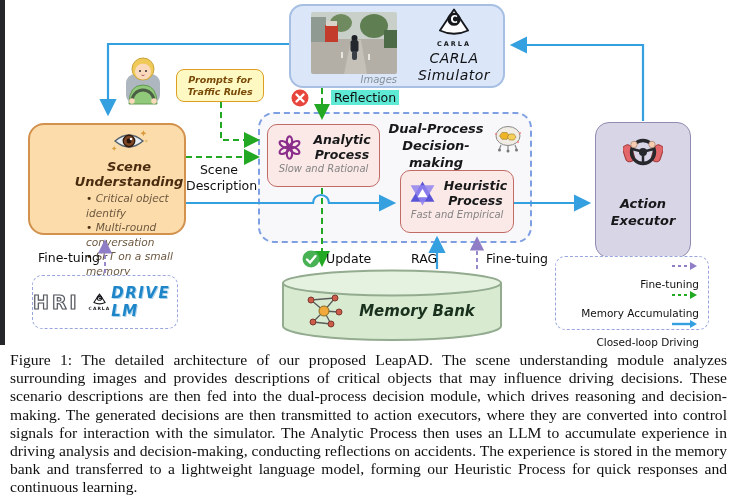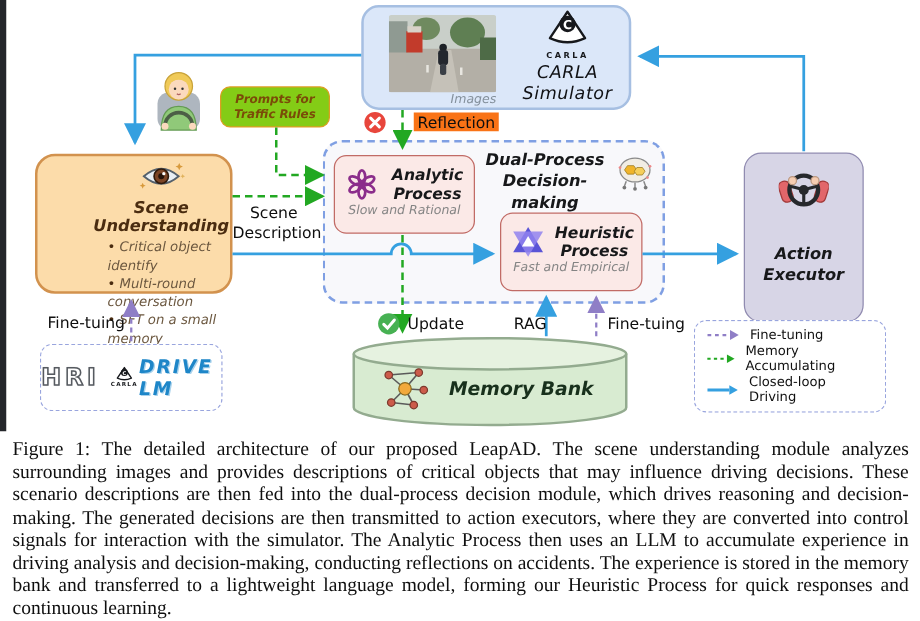--- a/index.html
+++ b/index.html
@@ -13,21 +13,21 @@
   .box{position:absolute;box-sizing:border-box;z-index:2;}
   .carla-box{left:289px;top:4px;width:216px;height:84px;background:#dbe7f9;
              border:2px solid #a6bfe2;border-radius:14px;}
   .scene-photo{position:absolute;left:20px;top:6px;width:86px;height:62px;border-radius:2px;overflow:hidden;}
   .images-label{position:absolute;left:20px;top:68px;width:86px;text-align:right;
                 font-style:italic;font-size:10px;color:#84909c;}
   .carla-brand{position:absolute;left:116px;top:2px;width:94px;text-align:center;}
   .carla-logo-word{font-size:6.5px;font-weight:bold;letter-spacing:2px;color:#16181c;margin-top:-2px;}
   .carla-title{font-style:italic;font-size:14px;line-height:17px;color:#101114;letter-spacing:.5px;margin-top:2px;}
 
-  .prompts-box{left:176px;top:69px;width:88px;height:33px;background:#84cc16;border:1px solid #de9d23;
+  .prompts-box{left:176px;top:69px;width:88px;height:33px;background:#fef9c3;border:1px solid #de9d23;
                border-radius:8px;display:flex;flex-direction:column;justify-content:center;text-align:center;
                font-style:italic;font-weight:600;font-size:9.5px;line-height:11.5px;color:#7a4b08;}
 
   .scene-box{left:28px;top:123px;width:158px;height:112px;background:#fcdcaa;
              border:2px solid #d2924e;border-radius:16px;text-align:center;padding-left:44px;}
   .scene-title{font-style:italic;font-weight:600;font-size:13px;color:#4a2c10;margin-top:1px;}
   .scene-bullets{text-align:left;padding:2px 4px 0 12px;}
   .bullet{font-style:italic;font-size:10.6px;line-height:14.5px;color:#6b573f;}
   .bullet::before{content:"•  ";color:#4a2c10;}
 
@@ -59,26 +59,26 @@
   .hri-word{font-size:19px;font-weight:bold;letter-spacing:3px;color:#fff;
             -webkit-text-stroke:1.2px #565a60;text-shadow:0 0 1px #565a60;}
   .mini-carla{display:flex;flex-direction:column;align-items:center;line-height:5px;}
   .mini-carla-word{font-size:4.5px;font-weight:bold;letter-spacing:1px;color:#16181c;}
   .drivelm-word{font-size:15px;font-weight:bold;font-style:italic;letter-spacing:1.5px;color:#1e86c8;
                 text-shadow:1px 1px 0 #a9d2ec;}
 
   .legend-box{left:555px;top:256px;width:154px;height:74px;background:#fff;border:1.6px dashed #99a5de;
               border-radius:10px;display:flex;flex-direction:column;justify-content:space-evenly;
               padding:4px 9px;box-sizing:border-box;z-index:2;}
-  .legend-row{display:flex;align-items:center;gap:7px;font-size:10.5px;color:#101010;}
+  .legend-row{display:flex;align-items:flex-end;gap:7px;font-size:10.5px;color:#101010;flex-direction:column;}
 
   
   .flow-label{position:absolute;font-size:12.5px;color:#0e0e0e;z-index:4;white-space:nowrap;}
   .scene-desc{left:186px;top:162px;width:66px;text-align:center;line-height:15.5px;}
-  .reflection-label{left:331px;top:90px;background:#f97316;padding:0 3px;}
+  .reflection-label{left:331px;top:90px;background:#5eead4;padding:0 3px;}
   .cross-icon{left:291px;top:89px;z-index:4;}
   .check-icon{left:302px;top:250px;z-index:4;}
   .update-label{left:326px;top:251px;}
   .rag-label{left:411px;top:251px;}
   .ft-mid-label{left:486px;top:251px;}
   .ft-left-label{left:38px;top:250px;}
 
   .overlay{position:absolute;left:0;top:0;z-index:3;pointer-events:none;}
   .ln-blue{stroke:#35a0e0;stroke-width:2.2;fill:none;}
   .ln-green{stroke:#22a822;stroke-width:2;fill:none;stroke-dasharray:6 4;}

